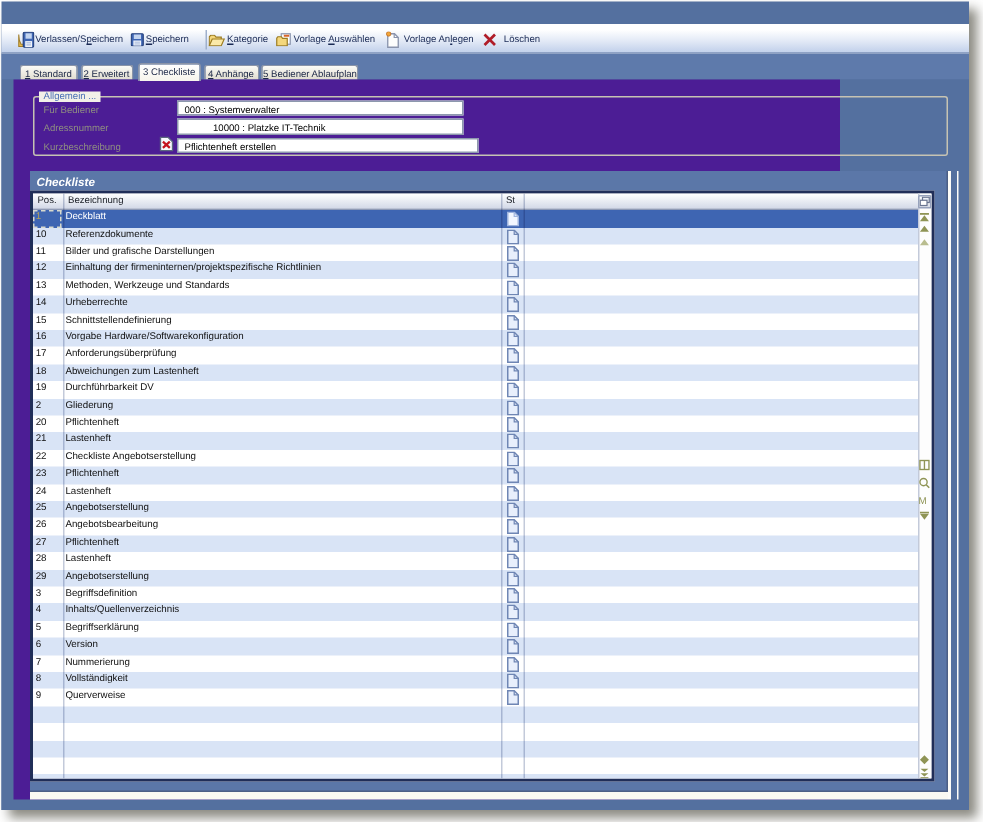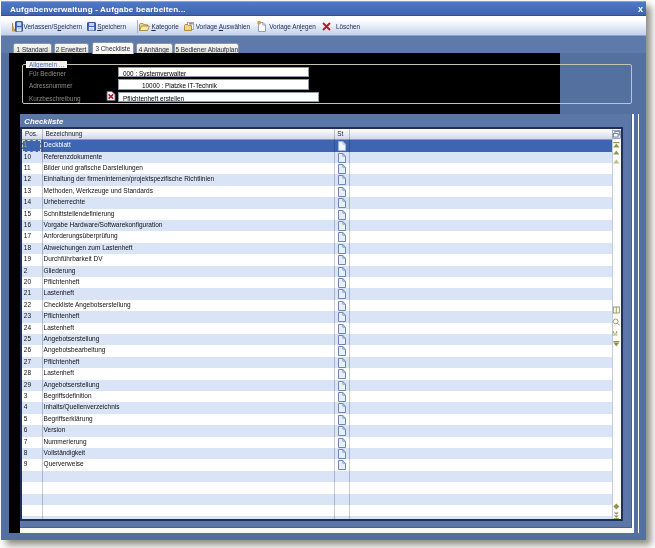--- a/index.html
+++ b/index.html
@@ -28,21 +28,21 @@
 
 
 #tband { position:absolute; left:0; top:35px; width:645px; height:17px; background:#5e7aab; }
 .tab { position:absolute; top:6.5px; height:11px; background:linear-gradient(#fcfbf7,#ddd9cb);
   border:1px solid #8a94a8; border-bottom:none; border-radius:2.5px 2.5px 0 0;
   font-size:6.4px; color:#1c2746; text-align:center; padding-top:2px; white-space:nowrap; }
 .tab.act { top:5.5px; height:12px; background:linear-gradient(#ffffff,#f6f4ec); z-index:3; }
 
 
 #content { position:absolute; left:0; top:52px; width:645px; height:487px; background:#54709f; }
-#inner { position:absolute; left:8px; top:0px; width:551px; height:480px; background:#000000; }
+#inner { position:absolute; left:8px; top:0px; width:551px; height:480px; background:#4c1d95; }
 
 
 #fs { position:absolute; left:13px; top:11px; width:610px; height:40px;
   border:1px solid #c6c3b3; border-radius:2px; }
 #fs .leg { position:absolute; left:3px; top:-4px; background:#f2f0e8; padding:0 3px;
   color:#4a6fb5; font-size:6.4px; }
 .flabel { position:absolute; left:20px; font-size:6.4px; color:#8e8d82; }
 .fbox { position:absolute; background:#ffffff; border:1px solid #8d98ad; font-size:6.4px;
   color:#000; padding:2px 0 0 4px; height:10.5px; white-space:nowrap; }
 
@@ -68,24 +68,20 @@
 .doc { position:absolute; left:315.9px; top:1.1px; }
 #rstrip { position:absolute; left:590.2px; top:0; width:8.6px; height:389.7px; background:#fdfdfd;
   border-left:1px solid #c3cada; }
 #topbtn { position:absolute; left:589.3px; top:0.6px; width:9px; height:9.6px;
   background:linear-gradient(#ffffff,#d8dce6); border:1px solid #97a2bc; border-radius:1px; }
 .sic { position:absolute; left:589.8px; width:8.6px; text-align:center; }
 </style>
 </head>
 <body>
 <div id="win">
-  <div id="title">
-    <span class="txt">Aufgabenverwaltung - Aufgabe bearbeiten...</span>
-    <span class="x">x</span>
-  </div>
   <div id="tbar">
     <svg class="ic" style="left:11px; top:5px;" width="11" height="11" viewBox="0 0 11 11">
       <path d="M0.5 2 Q0.5 6 2 8.5 L4 8.5 L4 10 L0.5 10 Z" fill="#e8bb4e" stroke="#a07d2a" stroke-width="0.7"></path>
       <rect x="3.5" y="0.5" width="7" height="10" rx="0.8" fill="#3f66b4" stroke="#24407c" stroke-width="0.8"></rect>
       <rect x="5" y="1.2" width="4.2" height="3.6" fill="#c3d4ef"></rect>
       <rect x="4.8" y="6.4" width="4.6" height="4" fill="#f0f4fb"></rect>
       <rect x="5.6" y="7.2" width="3" height="0.7" fill="#9eb2d8"></rect>
       <rect x="5.6" y="8.6" width="3" height="0.7" fill="#9eb2d8"></rect>
     </svg>
     <span class="lbl" style="left:22.5px;">Verlassen/S<u>p</u>eichern</span>

